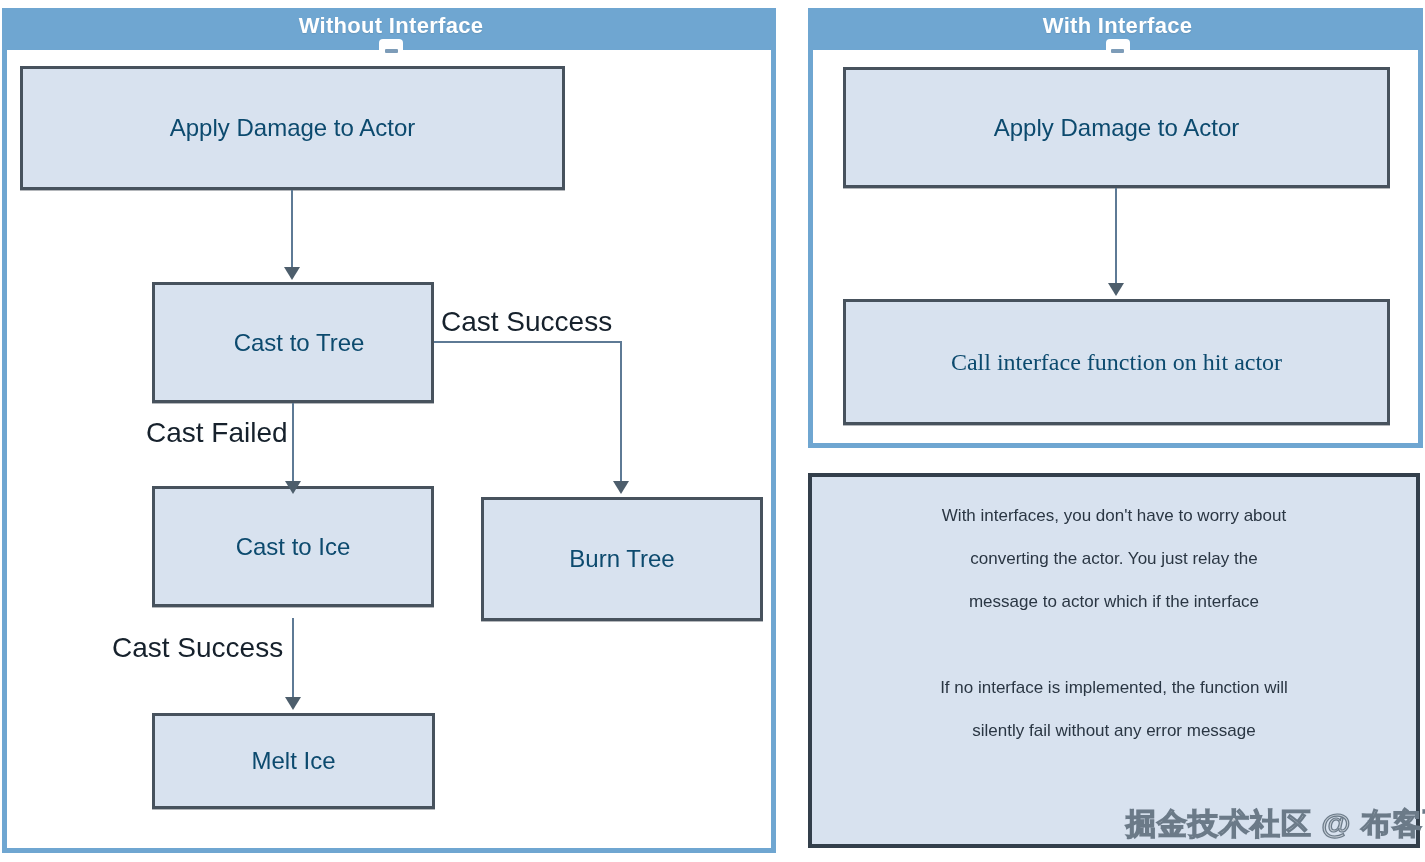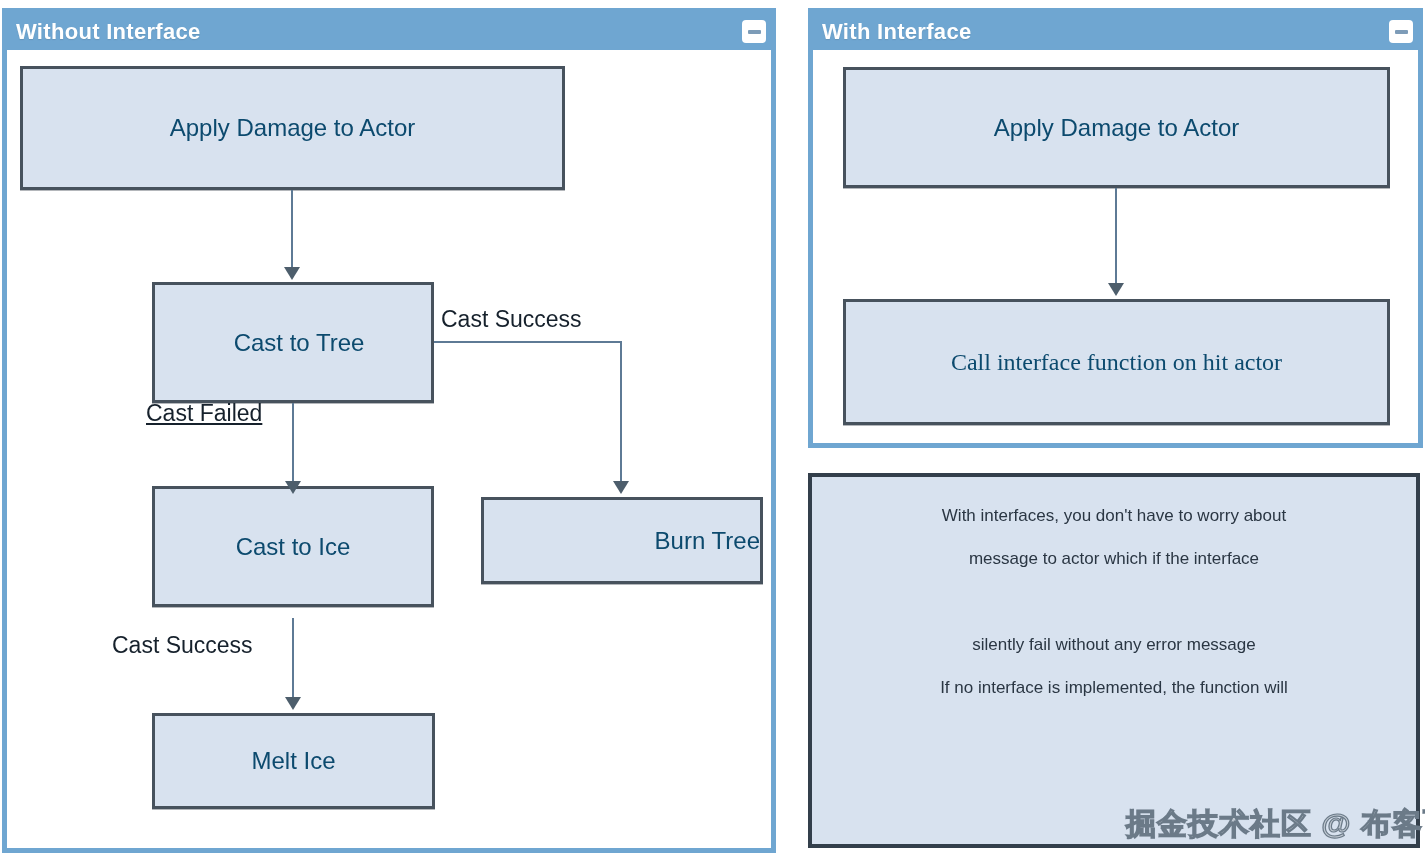--- a/index.html
+++ b/index.html
@@ -17,20 +17,21 @@
     background:#ffffff;
     border:5px solid #6fa6d1;
   }
   .panel-header {
     height:37px;
     background:#6fa6d1;
     display:flex;
     align-items:center;
     justify-content:space-between;
     padding:0 5px 0 9px;
+    flex-direction:column;
   }
   .panel-title {
     color:#ffffff;
     font-weight:bold;
     font-size:22px;
     letter-spacing:.3px;
     text-shadow:0 1px 1px rgba(90,130,160,.45);
   }
   .collapse-btn {
     width:24px; height:23px;
@@ -55,21 +56,21 @@
     color:#0c4a6e;
     display:flex; align-items:center; justify-content:center;
     font-size:24px;
     text-align:center;
     box-shadow:0 1px 0 rgba(40,50,60,.35);
   }
 
   
   .edge-label {
     position:absolute;
-    font-size:23px;
+    font-size:28px;
     color:#16212c;
     white-space:nowrap;
   }
 
   
   svg.arrows {
     position:absolute; left:0; top:0;
     pointer-events:none;
   }
   .arrow-line { stroke:#5e7a95; stroke-width:2; fill:none; }
@@ -118,29 +119,29 @@
 
 <div class="node" style="left:20px; top:66px; width:545px; height:124px;">
   <span>Apply Damage to Actor</span>
 </div>
 <div class="node" style="left:152px; top:282px; width:282px; height:121px;padding-left:12px;">
   <span>Cast to Tree</span>
 </div>
 <div class="node" style="left:152px; top:486px; width:282px; height:121px;">
   <span>Cast to Ice</span>
 </div>
-<div class="node" style="left:481px; top:497px; width:282px; height:87px;justify-content:flex-end;">
+<div class="node" style="left:481px; top:497px; width:282px; height:124px;">
   <span>Burn Tree</span>
 </div>
 <div class="node" style="left:152px; top:713px; width:283px; height:96px;">
   <span>Melt Ice</span>
 </div>
 
 <span class="edge-label" style="left:441px; top:306px;">Cast Success</span>
-<span class="edge-label" style="left:146px; top:400px;text-decoration:underline;">Cast Failed</span>
+<span class="edge-label" style="left:146px; top:417px;">Cast Failed</span>
 <span class="edge-label" style="left:112px; top:632px;">Cast Success</span>
 
 <div class="panel" style="left:808px; top:8px; width:615px; height:440px;">
   <div class="panel-header">
     <span class="panel-title">With Interface</span>
     <button class="collapse-btn">
       <span class="bar"></span>
     </button>
   </div>
 </div>
@@ -165,19 +166,20 @@
 
   <path class="arrow-line" d="M293 618 V698"></path>
   <path class="arrow-head" d="M293 710 L285 697 L301 697 Z"></path>
 
   <path class="arrow-line" d="M1116 188 V284"></path>
   <path class="arrow-head" d="M1116 296 L1108 283 L1124 283 Z"></path>
 </svg>
 
 <div class="note-box">
   <div class="note-line">With interfaces, you don't have to worry about</div>
+  <div class="note-line">converting the actor. You just relay the</div>
   <div class="note-line">message to actor which if the interface</div>
   <div class="note-line"></div>
+  <div class="note-line">If no interface is implemented, the function will</div>
   <div class="note-line">silently fail without any error message</div>
-  <div class="note-line">If no interface is implemented, the function will</div>
 </div>
 
 <div class="watermark">掘金技术社区 @ 布客飞龙</div>
 
 </body></html>

